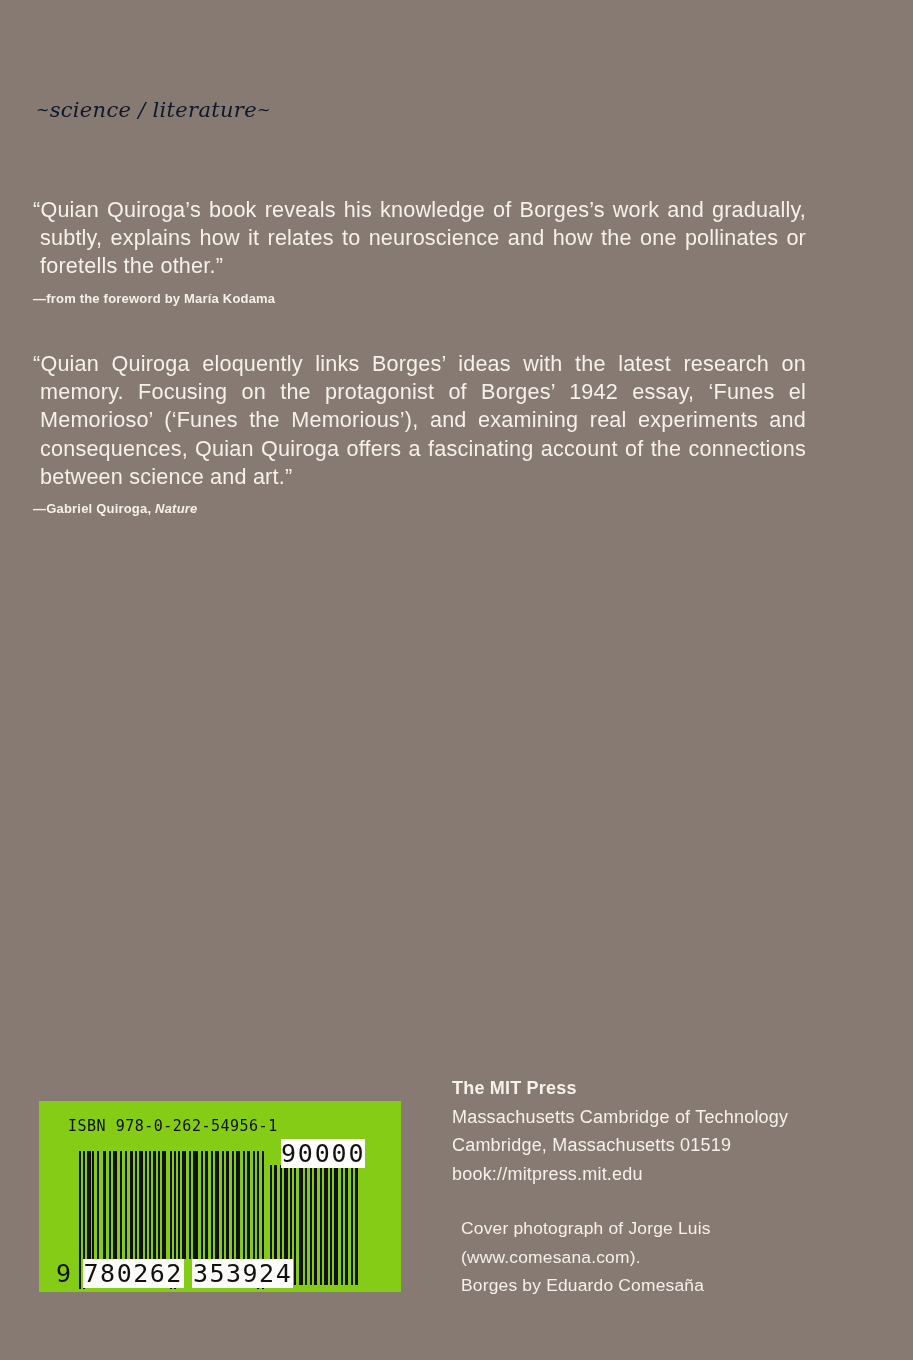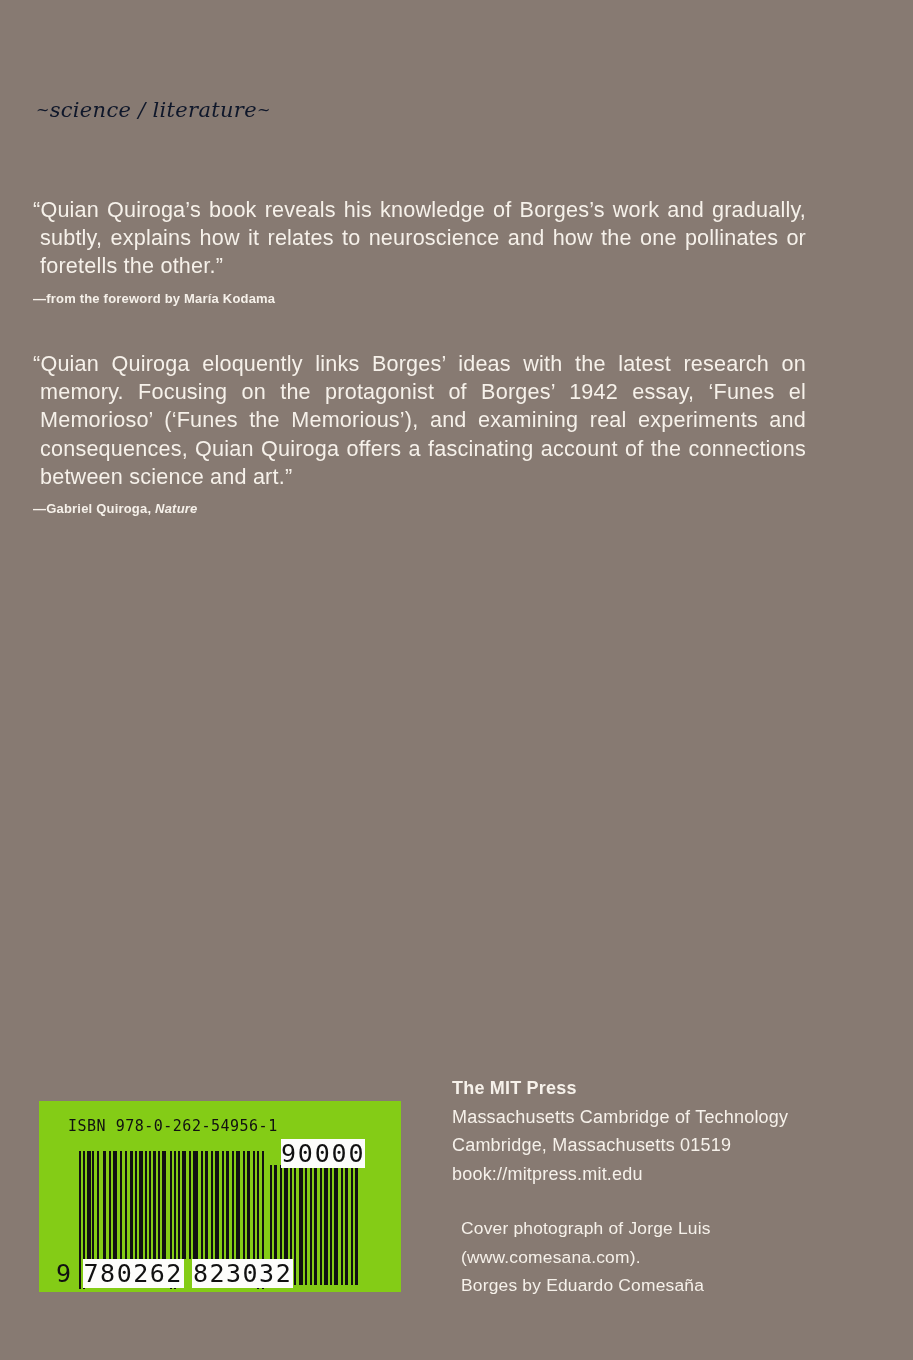--- a/index.html
+++ b/index.html
@@ -158,21 +158,21 @@
           <rect x="75" y="0" width="3" height="120"></rect>
         <rect x="81" y="0" width="2" height="120"></rect>
           <rect x="85" y="0" width="3" height="120"></rect>
       </g>
     </svg>
   </div>
 
   <div class="digits-addon">90000</div>
 
   <div class="digits-bottom">
-    <span class="d-first">9</span><span class="d-group">780262</span><span style="display:inline-block;width:8px"></span><span class="d-group">823032</span>
+    <span class="d-first">9</span><span class="d-group">780262</span><span style="display:inline-block;width:8px"></span><span class="d-group">353924</span>
   </div>
 </div>
 
 <div class="publisher">
   <span class="pub-name">The MIT Press</span>
   <span>Massachusetts Cambridge of Technology</span>
   <span>Cambridge, Massachusetts 01519</span>
   <span>book://mitpress.mit.edu</span>
 </div>
 

